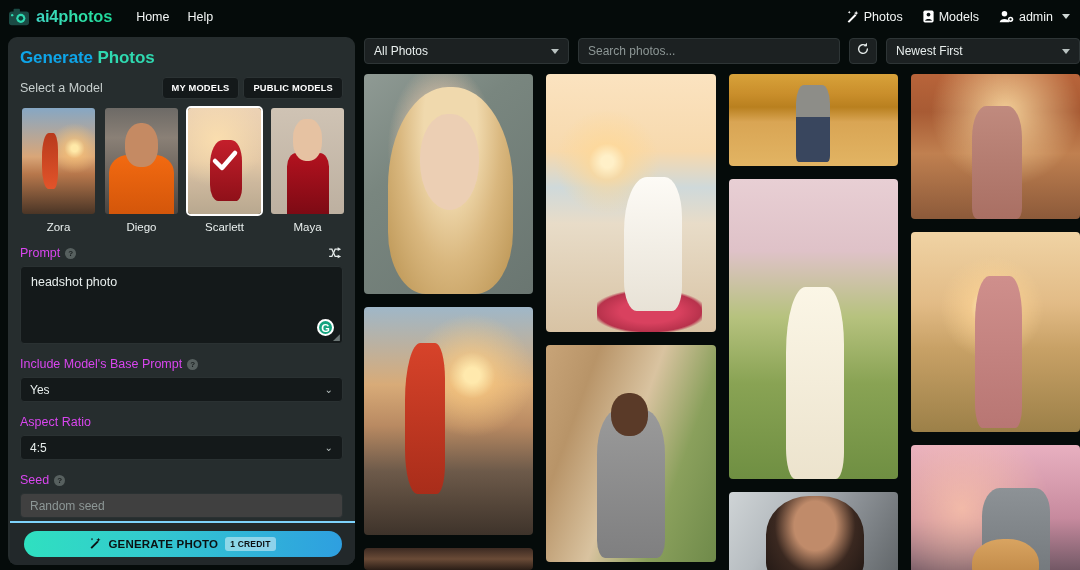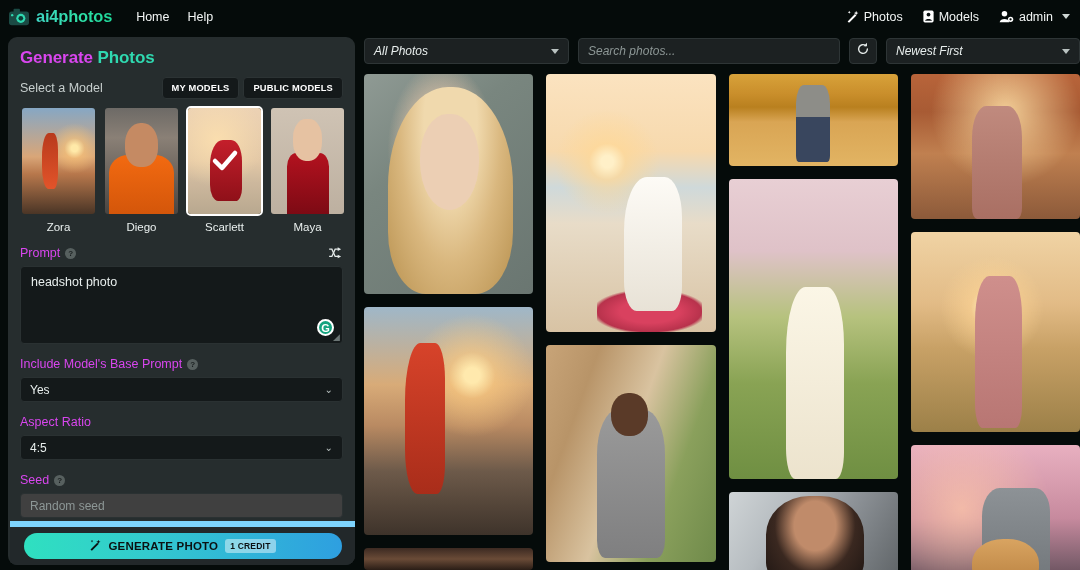--- a/index.html
+++ b/index.html
@@ -43,21 +43,21 @@
   
   #sidebar {
     width: 347px; height: 528px; margin: 4px 0 0 8px;
     background: #262d2e;
     border-radius: 9px;
     padding: 11px 12px 0 12px;
     position: relative;
     overflow: hidden;
   }
   .panel-title { font-size: 17px; font-weight: bold; margin-bottom: 9px; letter-spacing: -0.1px; }
-  .panel-title .t-a { color: #d946ef; margin-top: 8px; }
+  .panel-title .t-a { color: #0ea5e9; margin-top: 8px; }
   .panel-title .t-b { color: #2fd9b0; }
 
   .model-head { display: flex; align-items: center; height: 22px; margin-bottom: 7px; }
   .label-muted { color: #c7cfce; font-size: 12.5px; }
   .seg-group { margin-left: auto; display: flex; gap: 4px; align-items: flex-end; }
   .seg-btn {
     background: #14191a; color: #ffffff;
     font-size: 9.3px; font-weight: bold; letter-spacing: 0.2px;
     padding: 5px 9px; border-radius: 4px; cursor: pointer;
     border: 1px solid #2c3334;
@@ -140,38 +140,38 @@
 
   .input-box {
     background: #404040; border: 1px solid #2a3132; border-radius: 4px;
     height: 25px; display: flex; align-items: center;
     padding: 0 9px; color: #8d9796; font-size: 12px; cursor: text;
   }
 
   #generate-bar {
     position: absolute; left: 2px; right: 0; bottom: 0;
     height: 44px; background: #22282a;
-    border-top: 6px solid #7dd3fc;
+    border-top: 2px solid #7dd3fc;
     display: flex; align-items: center; justify-content: center;
   }
   #generate-button {
     width: 318px; height: 26px; border-radius: 13px;
     background: linear-gradient(90deg, #2fe0c0 0%, #33c9cf 40%, #2e9fe0 100%);
     display: flex; align-items: center; justify-content: center; gap: 7px;
     cursor: pointer;
   }
   .gen-label { color: #0b1112; font-size: 11.5px; font-weight: bold; letter-spacing: 0.2px; }
   .credit-badge {
     background: rgba(255,255,255,0.45); color: #0b1112;
     font-size: 8.5px; font-weight: bold; letter-spacing: 0.2px;
     padding: 2px 5px; border-radius: 3px;
   }
 
   
-  #main { flex: 1; padding: 4px 0 4px 9px; overflow: hidden; font-style: italic; }
+  #main { flex: 1; padding: 4px 0 4px 9px; overflow: hidden; }
   #toolbar { display: flex; align-items: center; gap: 9px; height: 28px; margin-bottom: 9px; padding-right: 0; }
   .tb-select {
     background: #1c2122; border: 1px solid #2e3536; border-radius: 4px;
     height: 26px; display: flex; align-items: center; padding: 0 9px;
     color: #e8eeed; font-size: 12px; cursor: pointer;
   }
   .tb-select .tb-chev {
     margin-left: auto; width: 0; height: 0;
     border-left: 4px solid transparent; border-right: 4px solid transparent;
     border-top: 5px solid #b9c2c1;

